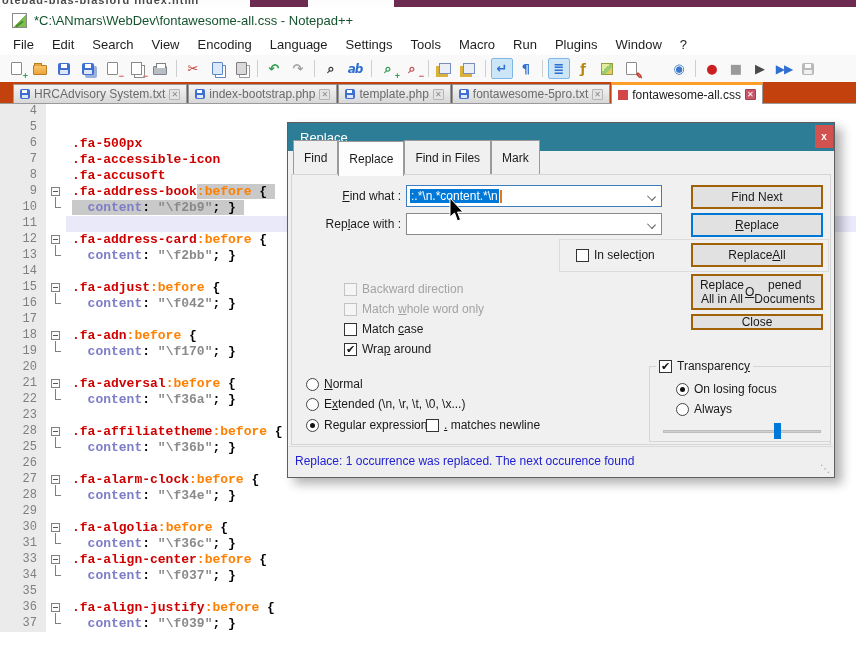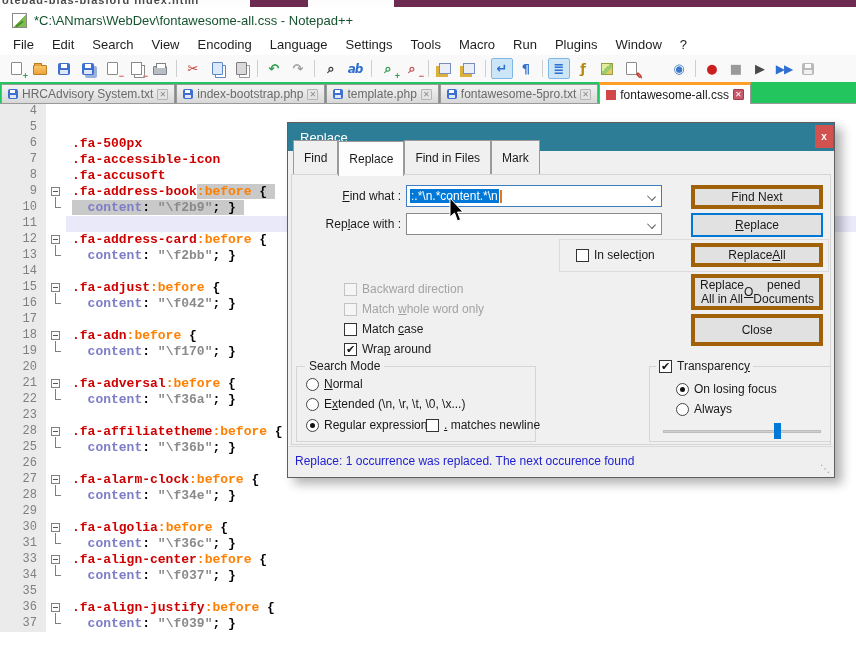--- a/index.html
+++ b/index.html
@@ -44,21 +44,21 @@
   .ik.fl::before{content:"";position:absolute;top:1px;left:3px;width:6px;height:4px;background:#fff}
   .ik.fl::after{content:"";position:absolute;bottom:1px;left:2px;width:8px;height:4px;background:#dfe6f5}
   .ik.flr{background:#d24848}
   .ik.fl2{width:12px;height:12px;background:#3f6fd0;border-radius:2px;box-shadow:3px 3px 0 0 #9ab0dd}
   .ik.fl2::before{content:"";position:absolute;top:1px;left:3px;width:6px;height:4px;background:#fff}
   .ik.fl2::after{content:"";position:absolute;bottom:1px;left:2px;width:8px;height:4px;background:#dfe6f5}
   .ik.pr{width:14px;height:9px;background:#b9bdc4;border:1px solid #7d8187;margin-top:4px;border-radius:1px}
   .ik.pr::before{content:"";position:absolute;left:2px;top:-4px;width:8px;height:4px;background:#fff;border:1px solid #7d8187;border-bottom:none}
   .ik.map{width:12px;height:12px;border:1px solid #97a23f;background:linear-gradient(135deg,#e4ed9a 0 40%,#9ccc70 40% 70%,#e8c96a 70%)}
 
-  #tabbar{height:22px;display:flex;align-items:flex-end;background:#22c55e;border-bottom:1px solid #9a9a9a;padding-left:1px}
+  #tabbar{height:22px;display:flex;align-items:flex-end;background:#c2410c;border-bottom:1px solid #9a9a9a;padding-left:13px}
   .tab{height:19px;display:flex;align-items:center;gap:4px;padding:0 6px;border:1px solid #9a9a9a;border-bottom:none;background:linear-gradient(#f4f4f4,#d8d8d8);margin-right:1px;font-size:12px;color:#6a6a6a;white-space:nowrap;position:relative}
   .tab .ik.fl,.tab .ik.flr{width:10px;height:10px}
   .tab .ik.fl::before,.tab .ik.flr::before{top:1px;left:2px;width:5px;height:3px}
   .tab .ik.fl::after,.tab .ik.flr::after{bottom:1px;left:2px;width:6px;height:3px}
   .tab.active{height:22px;background:#fff;color:#1a1a1a;border-top:3px solid #ff9e28;margin-bottom:-1px;z-index:2}
   .tx{font-size:8px;color:#8a8a8a;border:1px solid #b5b5b5;background:#e4e4e4;width:11px;height:11px;line-height:9px;text-align:center;border-radius:1px}
   .tab.active .tx{background:#c9576a;border-color:#a43c4e;color:#fff}
 
   #editor{flex:1;background:#fff;overflow:hidden}
   .erow{display:flex;height:16px;line-height:16px}
@@ -89,21 +89,21 @@
 
   .dlabel{position:absolute;text-align:right}
   .combo{position:absolute;height:22px;background:#fff;border:1px solid #8a8a8a}
   .combo.focus{border-color:#3b7dc0}
   .combo .val{position:absolute;left:3px;top:2px;height:17px;line-height:17px;white-space:pre}
   .combo .val .hl{background:#0078d7;color:#fff;padding:0 1px}
   .caret{display:inline-block;width:2px;height:13px;background:#e07820;vertical-align:middle;margin-left:1px}
   .dd{position:absolute;right:5px;top:7px;width:8px;height:8px}
   .dd::before{content:"";position:absolute;left:0;top:0;width:6px;height:6px;border-right:1px solid #555;border-bottom:1px solid #555;transform:rotate(45deg) scale(1,.8)}
 
-  .dbtn{position:absolute;background:#e1e1e1;border:4px solid #a16207;display:flex;align-items:center;justify-content:center;text-align:center;font-size:12px;line-height:14px}
+  .dbtn{position:absolute;background:#e1e1e1;border:2px solid #a16207;display:flex;align-items:center;justify-content:center;text-align:center;font-size:12px;line-height:14px}
   .dbtn.focus{border:2px solid #0078d7}
 
   .gframe{position:absolute;border:1px solid #dcdcdc}
   .gbox{position:absolute;border:1px solid #d5d5d5}
   .gbox .gtitle{position:absolute;left:8px;top:-8px;background:#f0f0f0;padding:0 4px;font-size:12px}
 
   .opt{position:absolute;display:flex;align-items:center;gap:5px;white-space:nowrap}
   .cb{width:13px;height:13px;border:1px solid #333;background:#fff;flex:none;font:bold 11px "DejaVu Sans",sans-serif;line-height:11px;text-align:center;color:#111}
   .rb{width:13px;height:13px;border:1px solid #444;border-radius:50%;background:#fff;flex:none;position:relative}
   .rb.on::after{content:"";position:absolute;left:3px;top:3px;width:5px;height:5px;border-radius:50%;background:#111}
@@ -524,42 +524,39 @@
     </div>
     <div class="dbtn focus" style="left:403px;top:90px;width:132px;height:24px"><u>R</u>eplace</div>
 
     <div class="gframe" style="left:271px;top:116px;width:270px;height:33px"></div>
     <div class="opt" style="left:288px;top:125px">
       <span class="cb"></span>
       <span class="lbl">In select<u>i</u>on</span>
     </div>
     <div class="dbtn" style="left:403px;top:120px;width:132px;height:24px">Replace <u>A</u>ll</div>
     <div class="dbtn" style="left:403px;top:151px;width:132px;height:36px;padding:0 6px">Replace All in All <u>O</u>pened Documents</div>
-    <div class="dbtn" style="left:403px;top:191px;width:132px;height:32px">Close</div>
+    <div class="dbtn" style="left:403px;top:191px;width:132px;height:16px">Close</div>
 
     <div class="opt dis" style="left:56px;top:159px">
       <span class="cb"></span>
       <span class="lbl">Backward direction</span>
     </div>
     <div class="opt dis" style="left:56px;top:179px">
       <span class="cb"></span>
       <span class="lbl">Match <u>w</u>hole word only</span>
     </div>
     <div class="opt" style="left:56px;top:199px">
       <span class="cb"></span>
       <span class="lbl">Match <u>c</u>ase</span>
     </div>
     <div class="opt" style="left:56px;top:219px">
       <span class="cb">✔</span>
       <span class="lbl">Wra<u>p</u> around</span>
     </div>
 
-    <div class="gbox" style="left:8px;top:243px;width:240px;height:76px">
-      <span class="gtitle">Search Mode</span>
-    </div>
     <div class="opt" style="left:18px;top:254px">
       <span class="rb"></span>
       <span class="lbl"><u>N</u>ormal</span>
     </div>
     <div class="opt" style="left:18px;top:274px">
       <span class="rb"></span>
       <span class="lbl">E<u>x</u>tended (\n, \r, \t, \0, \x...)</span>
     </div>
     <div class="opt" style="left:18px;top:295px">
       <span class="rb on"></span>

